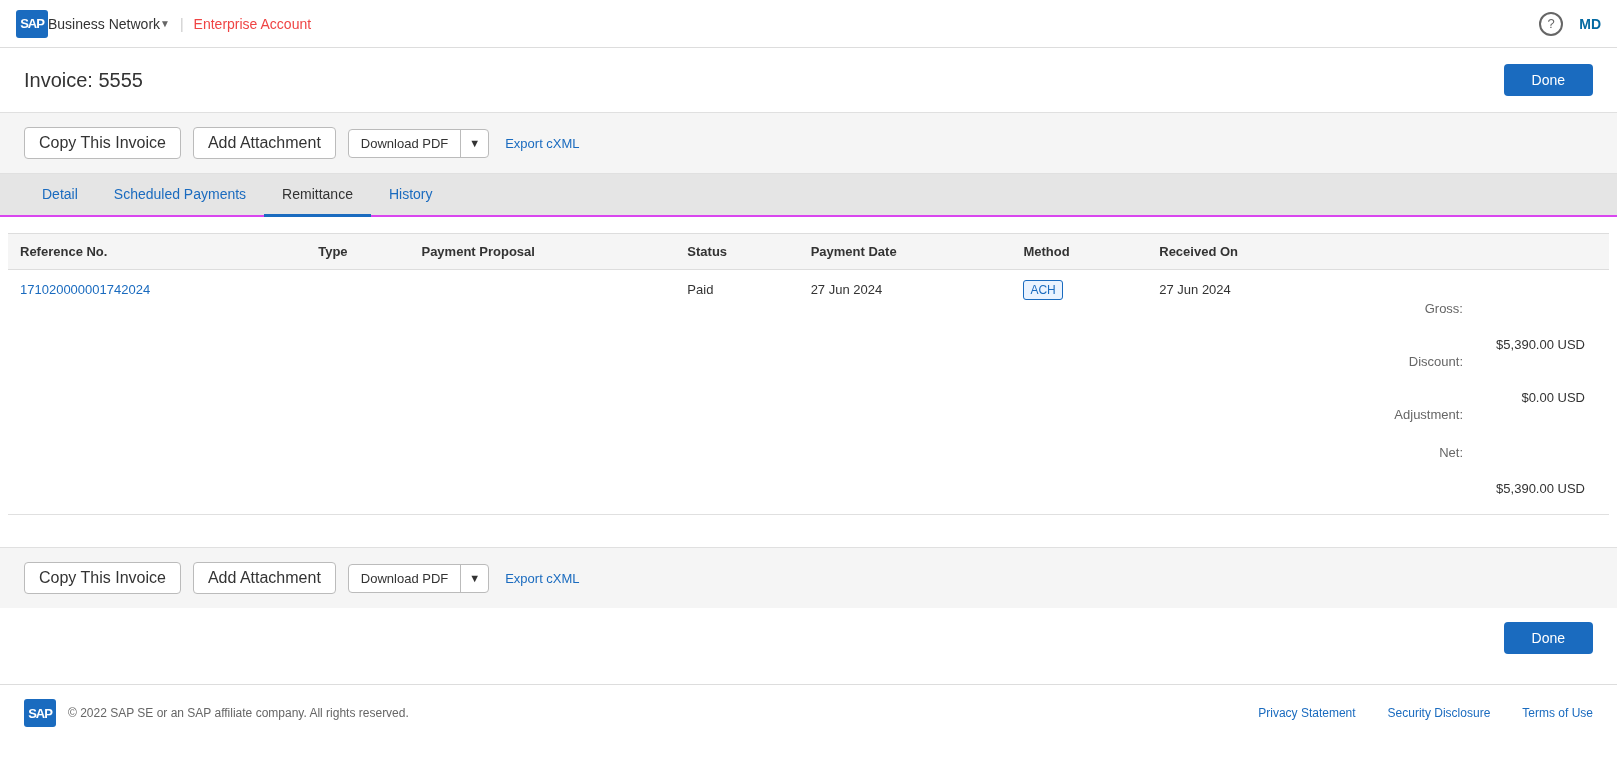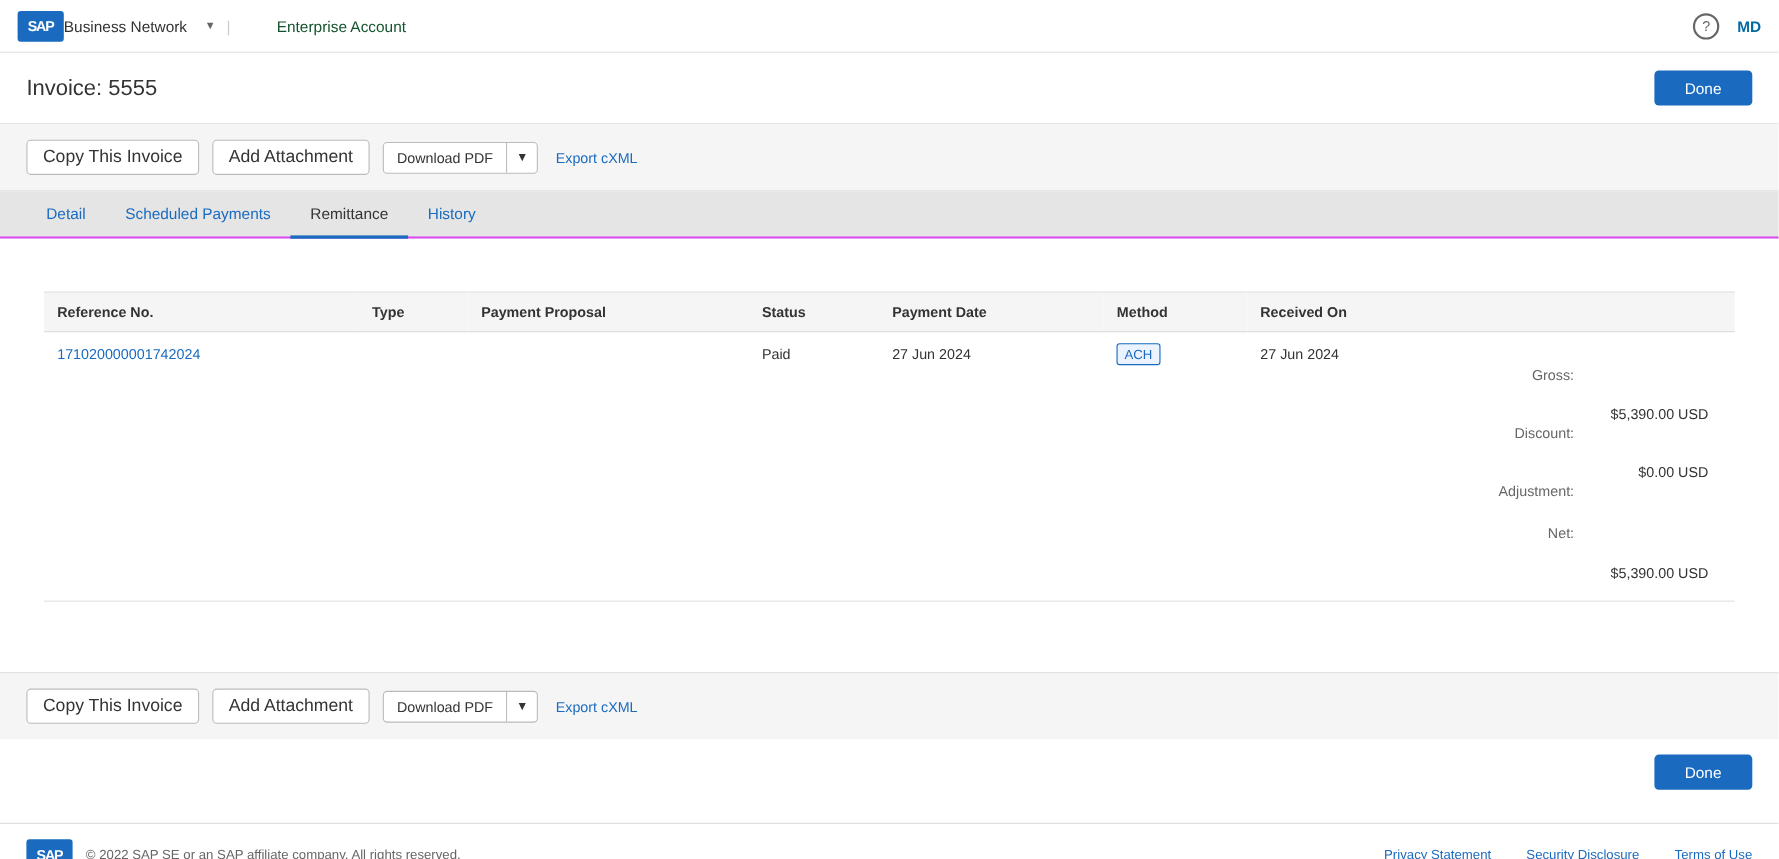--- a/index.html
+++ b/index.html
@@ -13,34 +13,33 @@
       border-bottom: 1px solid #ddd;
       padding: 0 16px;
       height: 48px;
     }
     .nav-brand {
       display: flex;
       align-items: center;
       font-size: 14px;
       font-weight: 500;
       color: #333;
-      gap: 16px;
+      gap: 0;
     }
     .nav-brand-arrow {
       font-size: 10px;
       color: #666;
     }
     .nav-separator {
       color: #ccc;
       margin: 0 10px;
     }
     .nav-enterprise {
       font-size: 14px;
-      color: #14532d;
-      margin-left: 32px;
+      color: #ef4444;
     }
     .nav-right {
       margin-left: auto;
       display: flex;
       align-items: center;
       gap: 16px;
     }
     .nav-help {
       width: 24px;
       height: 24px;
@@ -151,21 +150,21 @@
     .tab.active {
       color: #333;
       font-weight: 500;
       border-bottom: 3px solid #1a6bbf;
       background: transparent;
     }
 
     
     .main-content {
       background: #fff;
-      padding: 40px;
+      padding: 8px;
     }
 
     
     .data-table {
       width: 100%;
       border-collapse: collapse;
       margin-top: 8px;
     }
     .data-table thead tr {
       background: #f5f5f5;
@@ -267,21 +266,21 @@
     }
     .footer-link {
       font-size: 12px;
       color: #1a6bbf;
       cursor: pointer;
       text-decoration: none;
     }
 
     
     .sap-logo-box {
-      width: 42px;
+      width: 32px;
       height: 28px;
       background: #1a6bbf;
       border-radius: 3px;
       display: flex;
       align-items: center;
       justify-content: center;
       color: #fff;
       font-weight: 900;
       font-size: 13px;
       letter-spacing: -1px;

